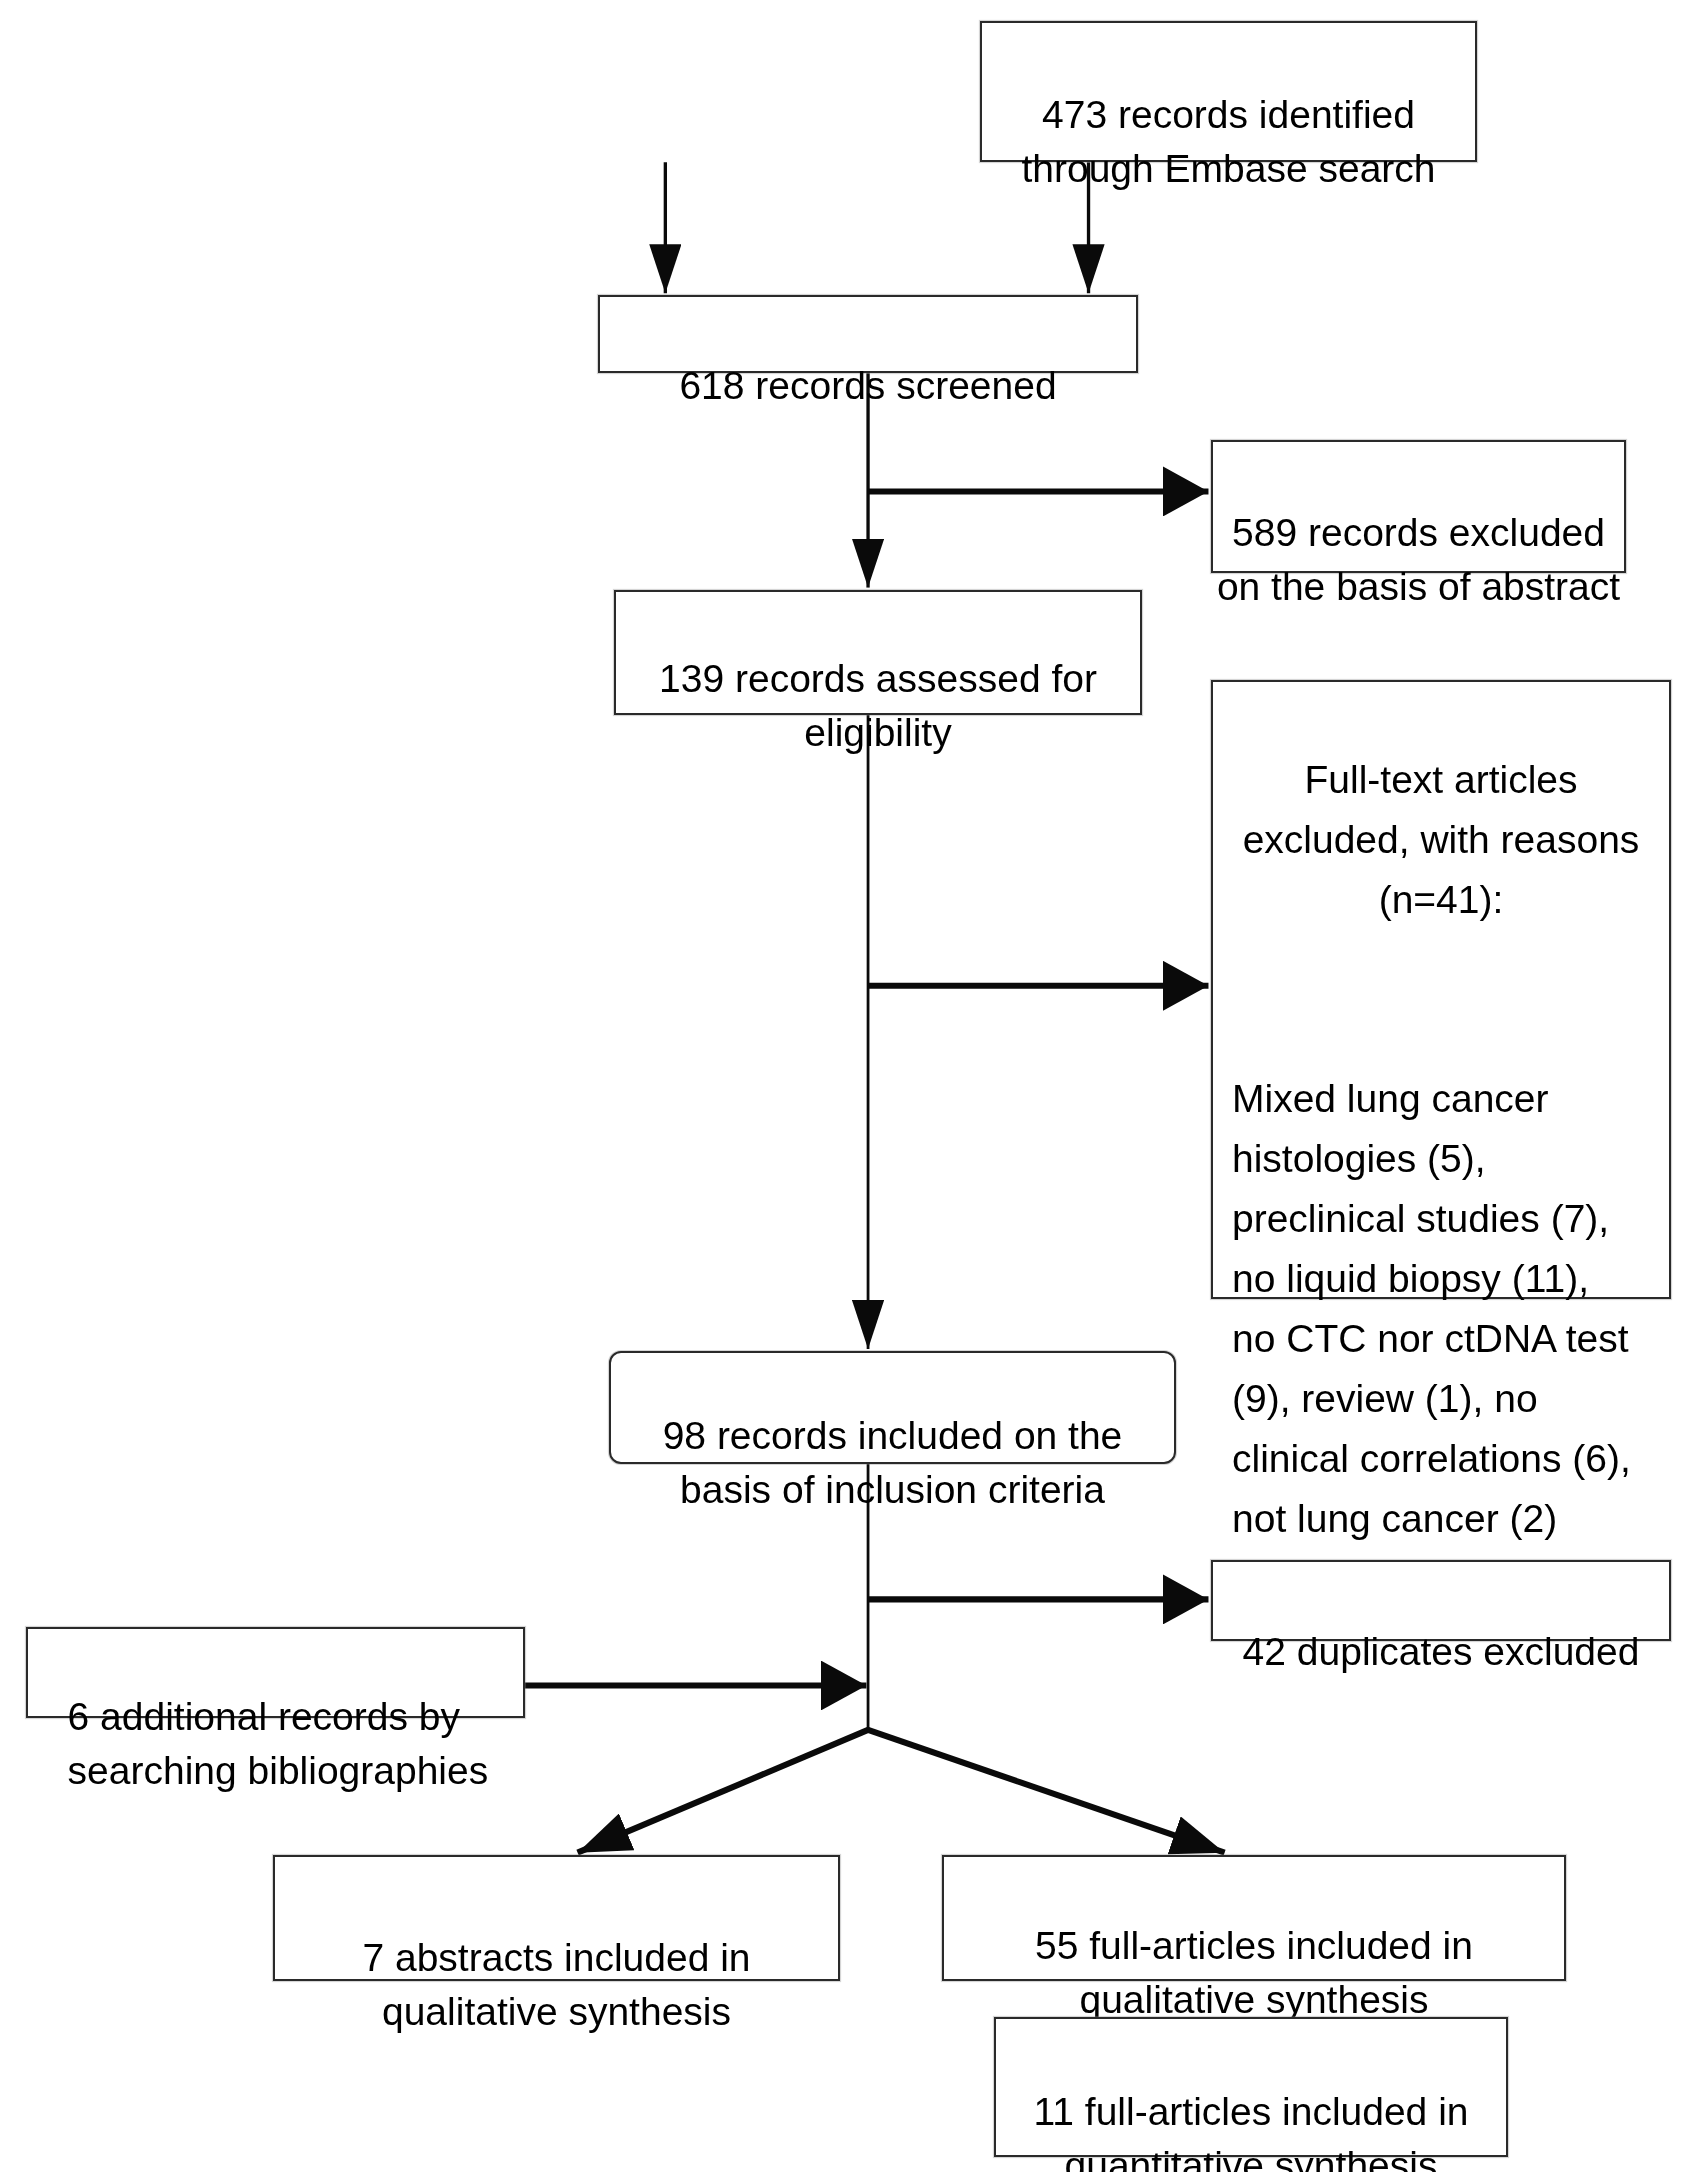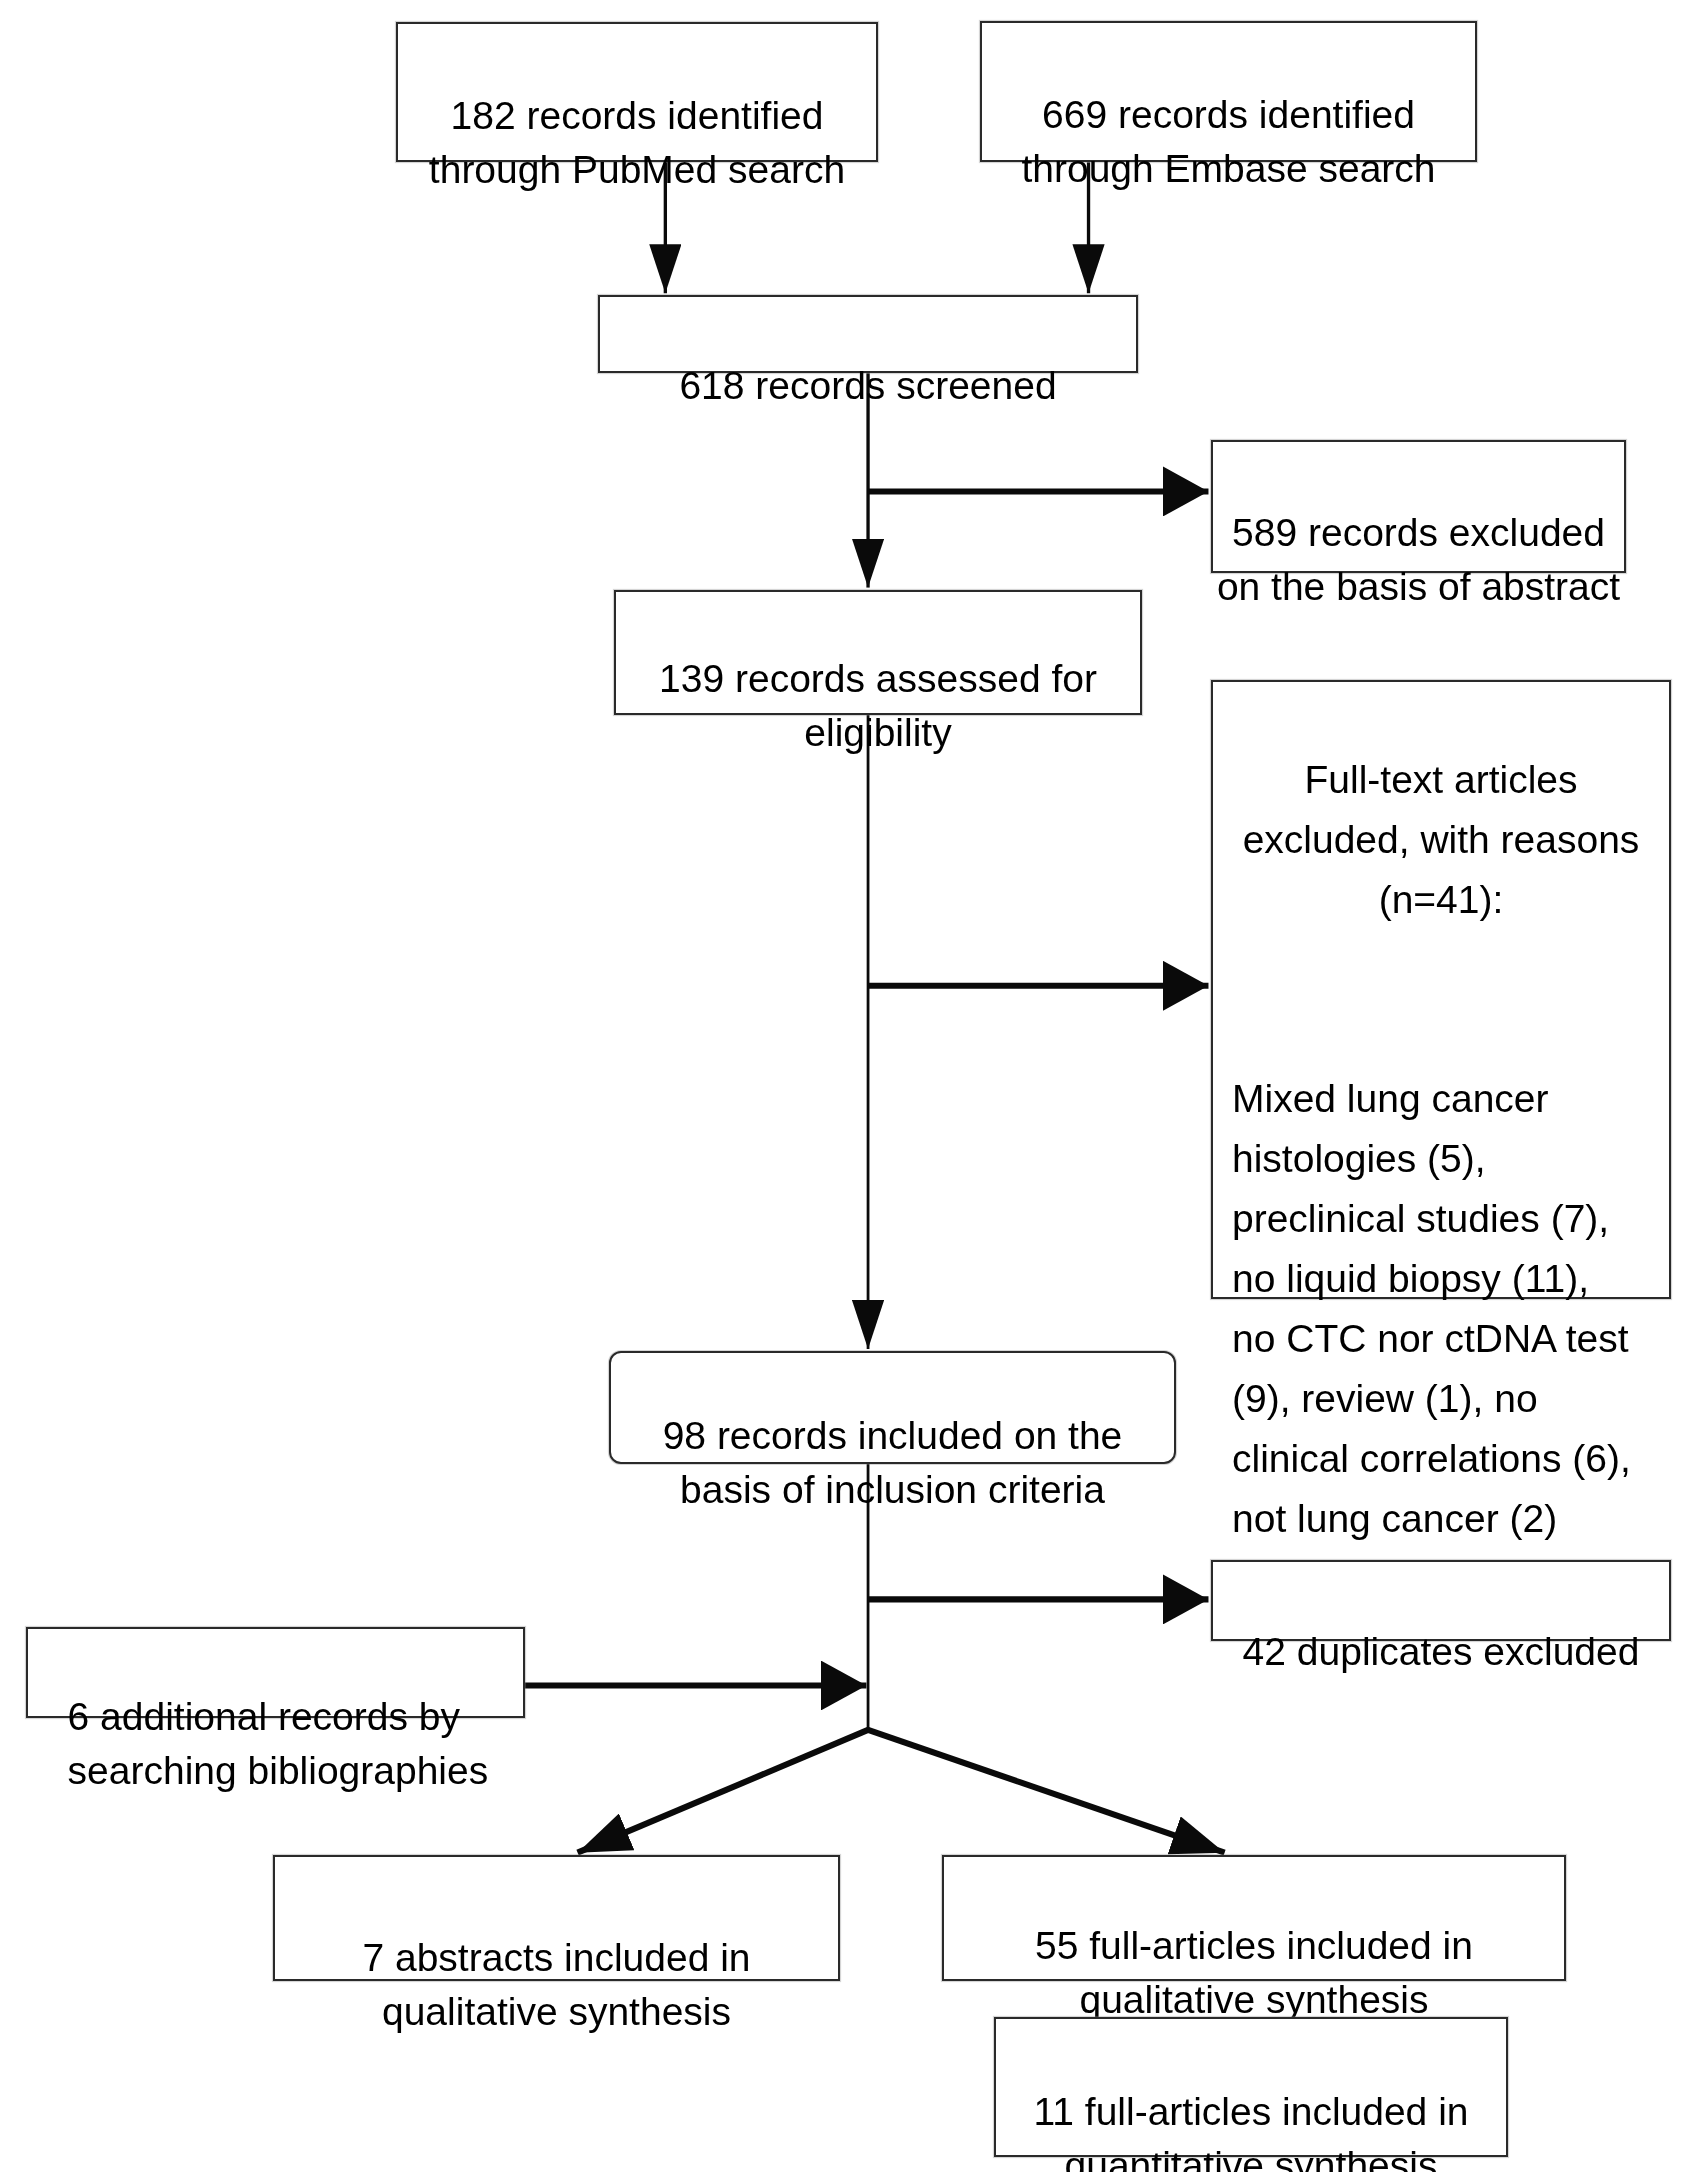--- a/index.html
+++ b/index.html
@@ -77,27 +77,23 @@
     <line x1="1563" y1="1775" x2="2176" y2="1775" stroke-width="11" marker-end="url(#mH)"></line>
 
     <line x1="1563" y1="2636" x2="1563" y2="3115" stroke-width="5"></line>
     <line x1="1563" y1="2880" x2="2176" y2="2880" stroke-width="11" marker-end="url(#mH)"></line>
     <line x1="945" y1="3035" x2="1560" y2="3035" stroke-width="11" marker-end="url(#mH)"></line>
 
     <line x1="1563" y1="3115" x2="1040" y2="3336" stroke-width="11" marker-end="url(#mD)"></line>
     <line x1="1563" y1="3115" x2="2205" y2="3336" stroke-width="11" marker-end="url(#mD)"></line>
   </svg>
 
-  <div class="node n-pubmed">
-    <span>182 records identified
-through PubMed search</span>
-  </div>
 
   <div class="node n-embase">
-    <span>669 records identified
+    <span>473 records identified
 through Embase search</span>
   </div>
 
   <div class="node n-screened">
     <span>618 records screened</span>
   </div>
 
   <div class="node n-excl589">
     <span>589 records excluded
 on the basis of abstract</span>

